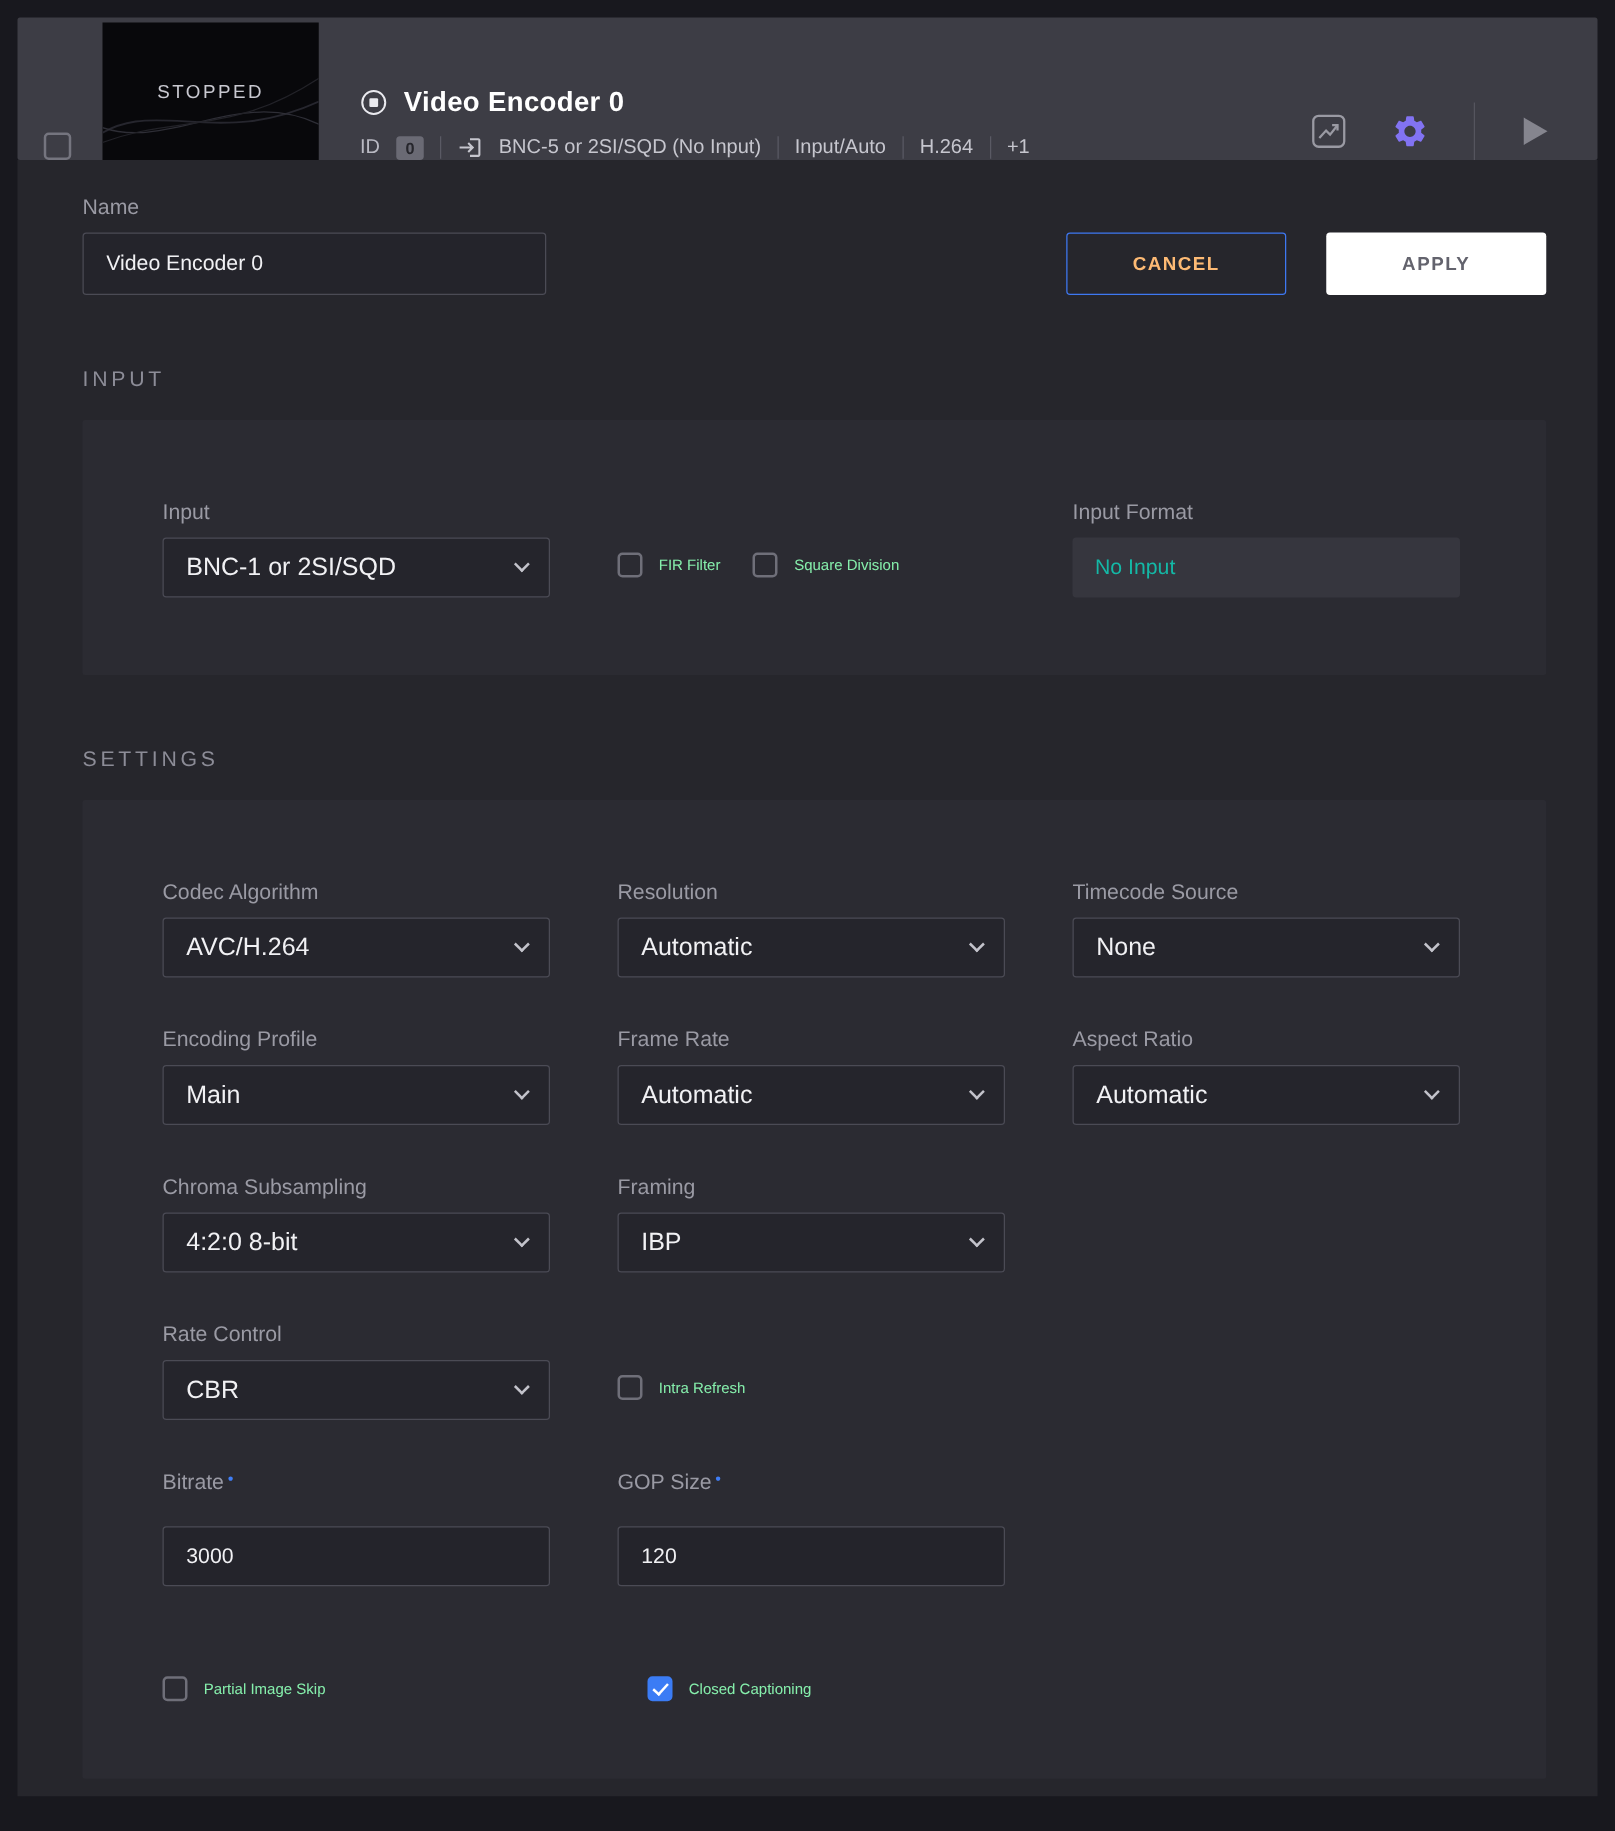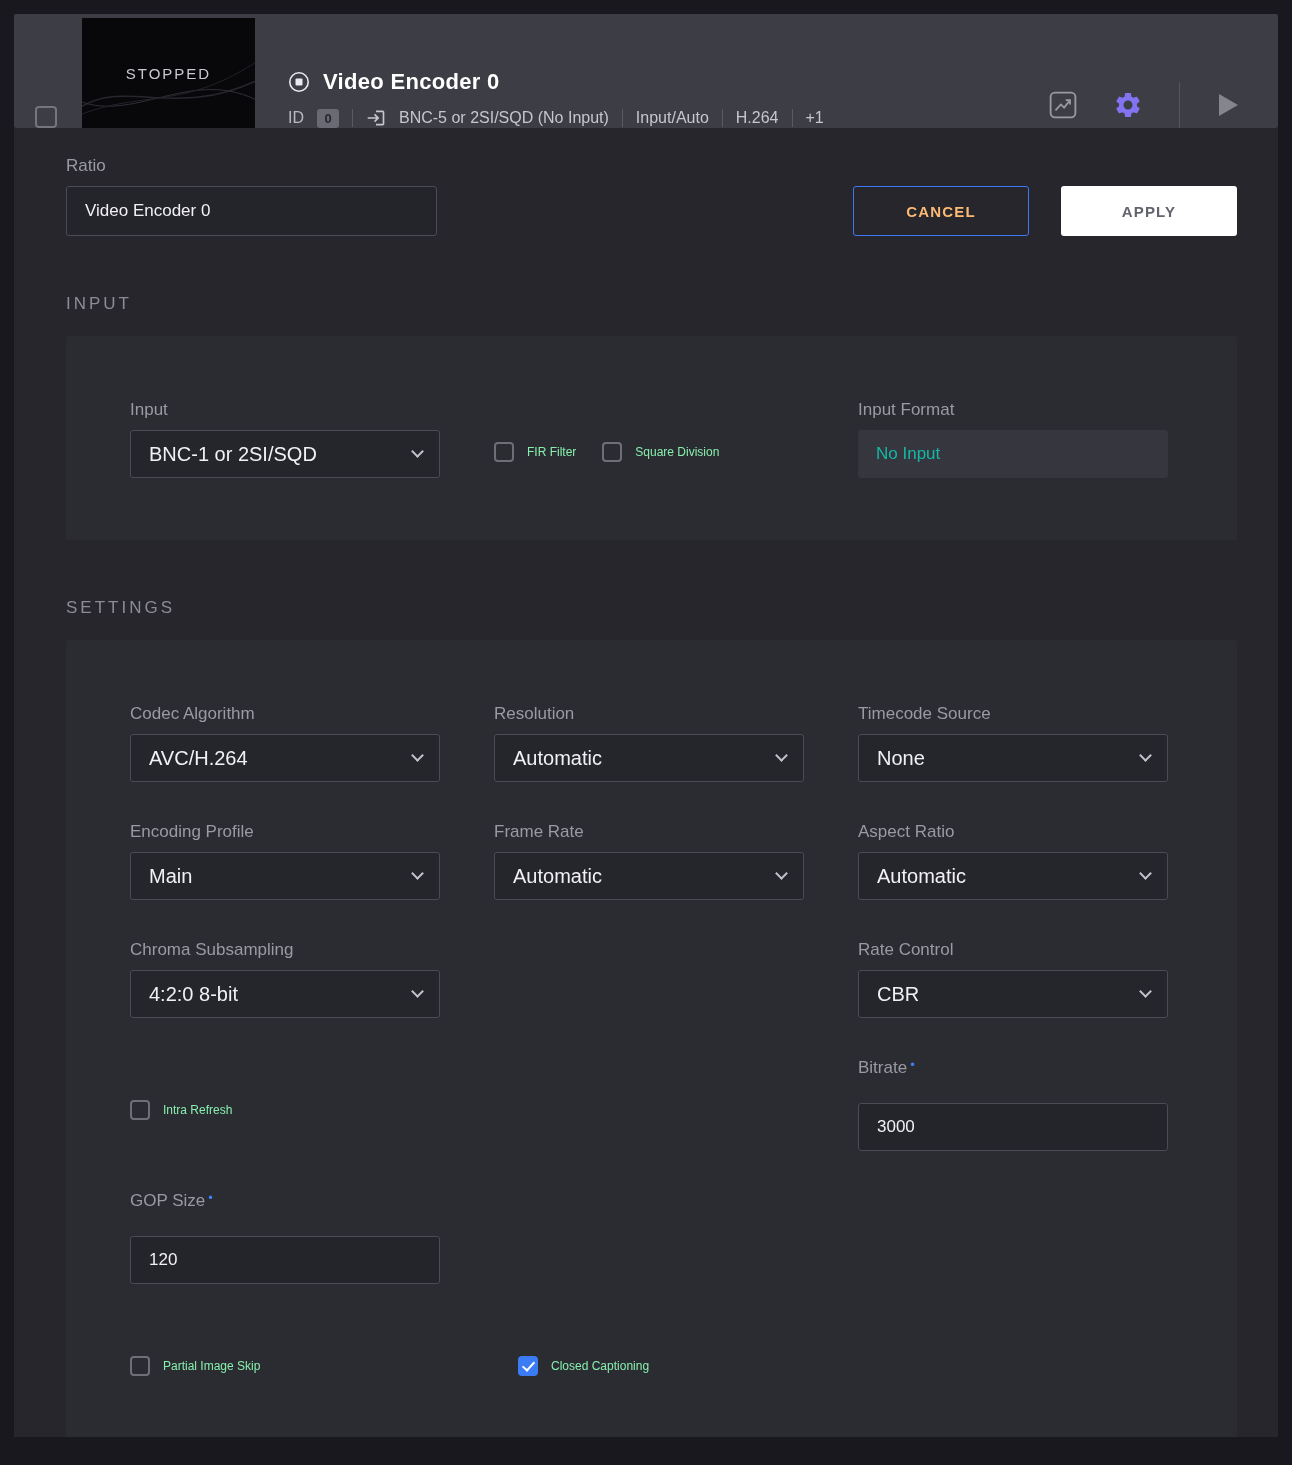--- a/index.html
+++ b/index.html
@@ -272,21 +272,21 @@
           <polygon points="3,2 22,13 3,24" fill="#85858e"></polygon>
         </svg>
       </button>
     </div>
   </div>
 
   <div class="content">
 
     <div class="name-row">
       <div class="name-field">
-        <label class="flabel">Ratio</label>
+        <label class="flabel">Name</label>
         <input class="text-input name-input" type="text" value="Video Encoder 0" style="">
       </div>
       <div class="btns">
         <button class="btn btn-cancel">CANCEL</button>
         <button class="btn btn-apply">APPLY</button>
       </div>
     </div>
 
     <div class="section-title">INPUT</div>
     <div class="panel input-panel">
@@ -360,20 +360,27 @@
           <div class="select">
             <span class="sel-value">Automatic</span>
             <i class="chev"></i>
           </div>
         </div>
 
         <div class="field">
           <div class="flabel">Chroma Subsampling</div>
           <div class="select">
             <span class="sel-value">4:2:0 8-bit</span>
+            <i class="chev"></i>
+          </div>
+        </div>
+        <div class="field">
+          <div class="flabel">Framing</div>
+          <div class="select">
+            <span class="sel-value">IBP</span>
             <i class="chev"></i>
           </div>
         </div>
         <div></div>
 
         <div class="field">
           <div class="flabel">Rate Control</div>
           <div class="select">
             <span class="sel-value">CBR</span>
             <i class="chev"></i>

